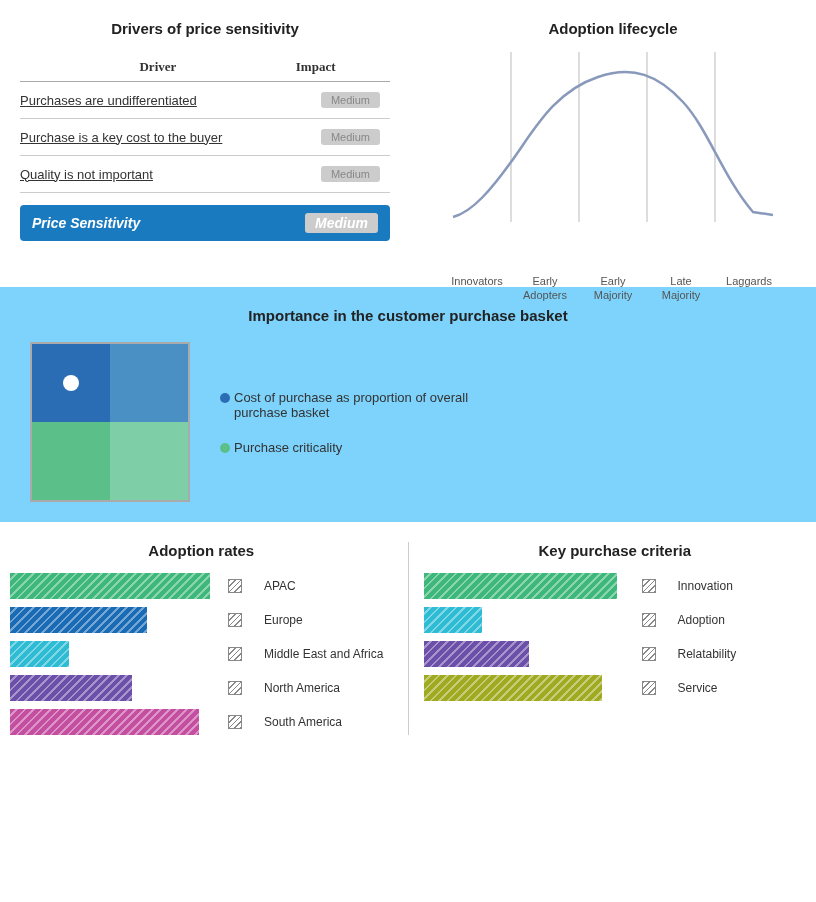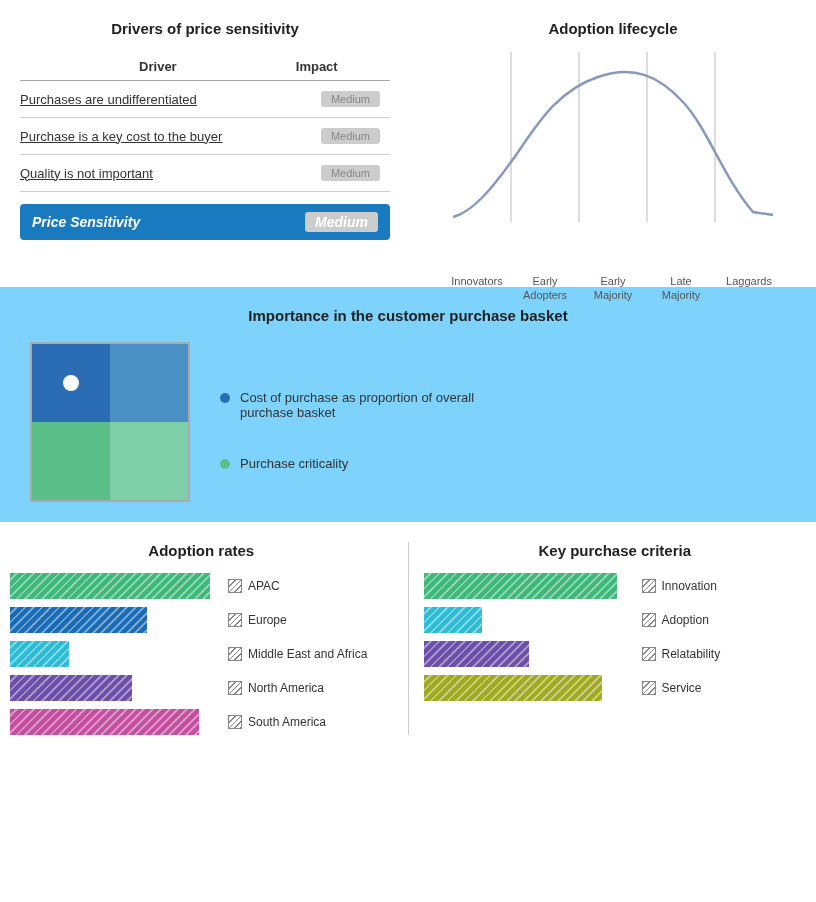--- a/index.html
+++ b/index.html
@@ -4,21 +4,21 @@
   <style>
     * { box-sizing: border-box; margin: 0; padding: 0; }
     body { font-family: 'Segoe UI', Arial, sans-serif; font-size: 13px; background: #fff; width: 816px; }
 
     .top-section { display: flex; padding: 10px 0 0 0; }
 
     
     .drivers-panel { width: 410px; padding: 10px 20px; }
     .drivers-panel h2 { text-align: center; font-size: 15px; font-weight: 600; margin-bottom: 18px; color: #222; }
     .drivers-table { width: 100%; border-collapse: collapse; }
-    .drivers-table th { font-weight: 600; color: #333; font-size: 13px; padding: 4px 0 6px 0; }
+    .drivers-table th { font-weight: 600; color: #333; font-size: 13px; padding: 4px 0 6px 0; font-family: Liberation Serif, serif; }
     .drivers-table th:last-child { text-align: left; padding-right: 10px; }
     .drivers-table thead tr { border-bottom: 1px solid #aaa; }
     .drivers-table tbody tr { border-bottom: 1px solid #ccc; }
     .drivers-table td { padding: 10px 0; font-size: 13px; color: #333; text-decoration: underline; }
     .drivers-table td:last-child { text-align: right; padding-right: 10px; }
     .impact-badge { display: inline-block; background: #ccc; border-radius: 3px; padding: 2px 10px; font-size: 11px; color: #888; }
     .price-sensitivity-row { background: #1a7abf; border-radius: 4px; padding: 8px 12px; margin-top: 12px; display: flex; align-items: center; justify-content: space-between; font-style: italic; }
     .price-sensitivity-row span { color: #fff; font-weight: 600; font-size: 14px; }
     .price-sensitivity-badge { background: #ccc; border-radius: 3px; padding: 2px 10px; font-size: 11px; color: #888; }
 
@@ -34,35 +34,35 @@
     .importance-section { background: #7dd3fc; padding: 20px 30px; margin: 0; }
     .importance-section h2 { text-align: center; font-size: 15px; font-weight: 600; margin-bottom: 18px; color: #222; }
     .importance-content { display: flex; align-items: center; gap: 30px; }
     .quadrant-box { width: 160px; height: 160px; display: grid; grid-template-columns: 1fr 1fr; grid-template-rows: 1fr 1fr; border: 2px solid #aaa; background: #fff; flex-shrink: 0; }
     .q1 { background: #2a6db5; position: relative; }
     .q2 { background: #4a90c4; }
     .q3 { background: #5bbf8a; }
     .q4 { background: #7ecfa8; }
     .dot { width: 16px; height: 16px; background: #fff; border-radius: 50%; position: absolute; top: 50%; left: 50%; transform: translate(-50%, -50%); }
     .legend-items { display: flex; flex-direction: column; gap: 20px; }
-    .legend-item { display: flex; align-items: flex-start; gap: 10px; font-size: 13px; color: #333; max-width: 260px; margin-top: 16px; }
+    .legend-item { display: flex; align-items: flex-start; gap: 4px; font-size: 13px; color: #333; max-width: 260px; }
     .legend-dot { width: 10px; height: 10px; border-radius: 50%; flex-shrink: 0; margin-top: 3px; }
     .legend-dot.blue { background: #2a6db5; }
     .legend-dot.green { background: #5bbf8a; }
 
     
     .bottom-section { display: flex; padding: 20px 10px 10px 10px; gap: 10px; }
     .bottom-panel { flex: 1; }
     .bottom-panel h2 { text-align: center; font-size: 15px; font-weight: 600; margin-bottom: 14px; color: #222; }
     .bar-chart { display: flex; flex-direction: column; gap: 8px; }
     .bar-row { display: flex; align-items: center; gap: 8px; }
     .bar-track { flex: 1; height: 26px; background: transparent; position: relative; }
     .bar-fill { height: 100%; border-radius: 0; display: flex; align-items: center; }
     .bar-hatch { background-image: repeating-linear-gradient(135deg, transparent, transparent 4px, rgba(255,255,255,0.4) 4px, rgba(255,255,255,0.4) 6px); }
-    .bar-label { font-size: 12px; color: #333; min-width: 140px; display: flex; align-items: flex-end; gap: 6px; }
+    .bar-label { font-size: 12px; color: #333; min-width: 140px; display: flex; align-items: flex-end; gap: 22px; }
     .hatch-icon { background-image: repeating-linear-gradient(135deg, #888, #888 1px, transparent 1px, transparent 4px); width: 14px; height: 14px; border: 1px solid #888; }
     .divider { width: 1px; background: #ccc; margin: 0 5px; }
 
     .apac-color { background-color: #3db87a; }
     .europe-color { background-color: #1a6bb5; }
     .mea-color { background-color: #2dbcd4; }
     .na-color { background-color: #6b4fa8; }
     .sa-color { background-color: #c44fa0; }
 
     .innovation-color { background-color: #3db87a; }

